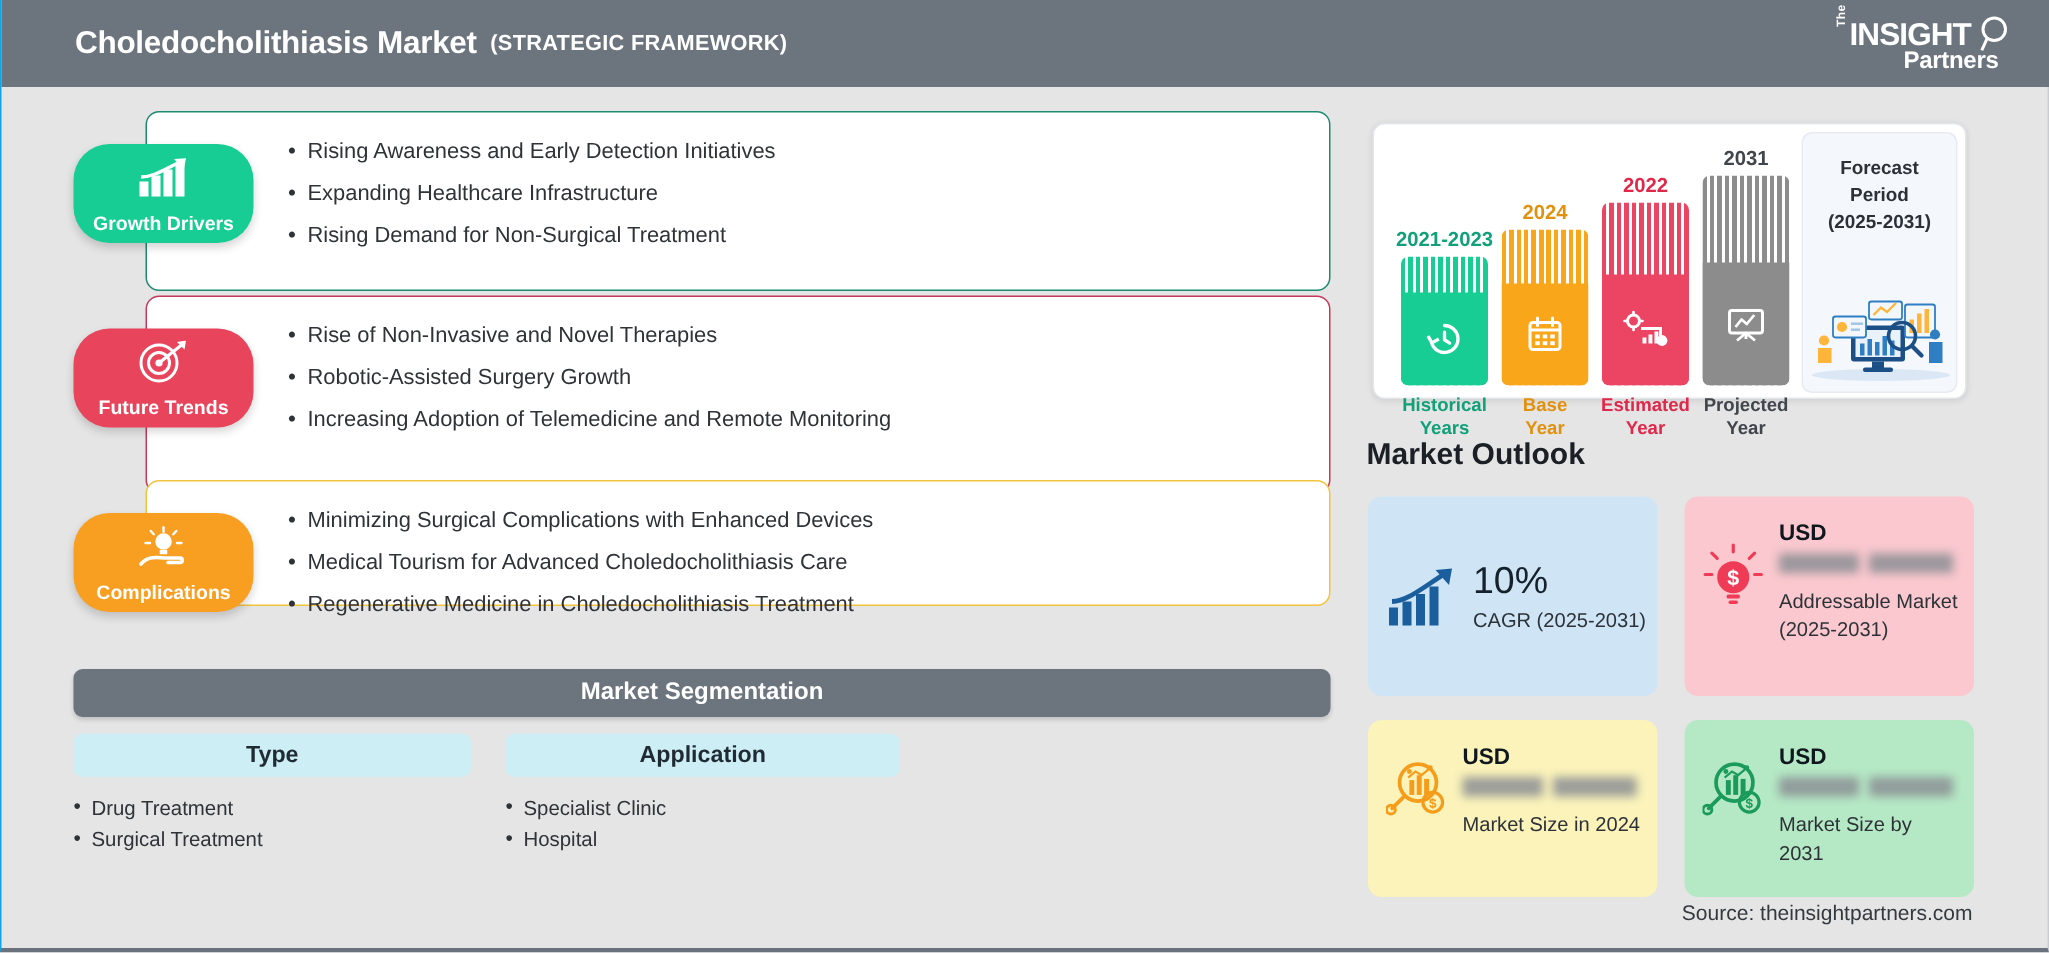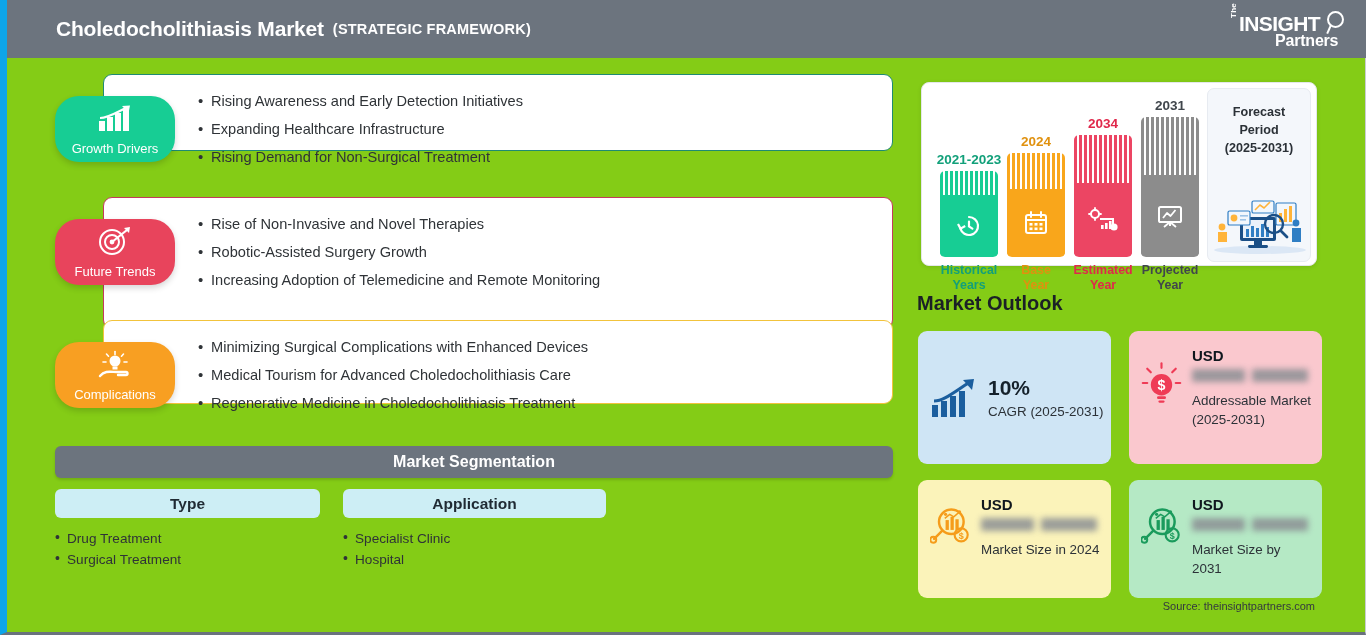--- a/index.html
+++ b/index.html
@@ -5,23 +5,23 @@
   * { box-sizing: border-box; margin: 0; padding: 0; }
   html, body {
     width: 1366px; height: 635px;
     font-family: "Liberation Sans", sans-serif;
     background: #ffffff;
     overflow: hidden;
   }
   .page {
     position: relative;
     width: 1366px; height: 635px;
-    background: #84cc16;
+    background: #e5e5e5;
     border-bottom: 3px solid #6a727d;
-    border-left: 7px solid #0ea5e9;
+    border-left: 1px solid #0ea5e9;
     border-right: 1px solid #c9cdd2;
   }
 
   
   .header {
     position: absolute; left: 0; top: 0;
     width: 1366px; height: 58px;
     background: #6c747e;
     display: flex; align-items: center;
   }
@@ -81,37 +81,37 @@
     font-size: 14.6px; color: #2f3337;
     line-height: 28.2px;
     position: relative;
     padding-left: 13px;
   }
   .panel li:before {
     content: "\2022";
     position: absolute; left: 0; top: -0.5px;
     color: #2f3337; font-size: 15px;
   }
-  #panel-growth   { top: 74px;  height: 77px; border: 1.3px solid #1f8a73; }
+  #panel-growth   { top: 74px;  height: 120px; border: 1.3px solid #1f8a73; }
   #panel-trends   { top: 197px; height: 132px; border: 1.3px solid #c43a5c; }
   #panel-opps     { top: 320px; height: 84px; border: 1.3px solid #f2c33c; }
 
   
   .badge {
     position: absolute; left: 48px;
     width: 120px; height: 66px;
     border-radius: 24px;
     display: flex; flex-direction: column;
     align-items: center; justify-content: flex-end;
     padding-bottom: 6px;
     box-shadow: 0 3px 6px rgba(0,0,0,0.16);
     z-index: 3;
   }
   .badge-label {
-    color: #ffffff; font-size: 13px; font-weight: normal;
+    color: #ffffff; font-size: 13px; font-weight: bold;
     white-space: nowrap;
   }
   .badge-ico { position: absolute; top: 8px; left: 50%; transform: translateX(-50%); }
   #badge-growth { top: 96px; background: #17cd94; }
   #badge-trends { top: 219px; background: #e8445c; }
   #badge-opps   { top: 342px; background: #f89f22; }
 
   
   .seg-bar {
     position: absolute; left: 48px; top: 446px;
@@ -182,36 +182,36 @@
     position: absolute; left: 910px; top: 292px;
     font-size: 20px; font-weight: bold; color: #1b2026;
   }
   .mo-card { position: absolute; border-radius: 9px; }
   #mo-cagr { left: 911px; top: 331px; width: 193px; height: 133px; background: #cfe5f5; }
   #mo-addr { left: 1122px; top: 331px; width: 193px; height: 133px; background: #fac8ce; }
   #mo-2024 { left: 911px; top: 480px; width: 193px; height: 118px; background: #fbf3ba; }
   #mo-2031 { left: 1122px; top: 480px; width: 193px; height: 118px; background: #b5e9c5; }
 
   .cagr-row { display: flex; align-items: center; height: 100%; padding-left: 12px; }
-  .cagr-val { font-size: 21px; font-weight: bold; color: #15212b; line-height: 1; }
+  .cagr-val { font-size: 25px; font-weight: normal; color: #15212b; line-height: 1; }
   .cagr-sub { font-size: 13.4px; color: #2c3238; margin-top: 6px; }
 
   .mo-inner { display: flex; padding: 16px 10px 0 12px; }
   .mo-body { margin-left: 10px; }
   .mo-usd { font-size: 15px; font-weight: bold; color: #10171e; }
   .mo-blur {
     margin-top: 5px; width: 116px; height: 13px;
     background: linear-gradient(90deg,#8b8f94 0 46%,transparent 46% 52%,#8b8f94 52% 100%);
     filter: blur(3.1px); opacity: 0.85;
   }
   .mo-cap { margin-top: 9px; font-size: 13.4px; color: #2c3238; line-height: 19px; width: 120px; }
 
   .source {
     position: absolute; right: 50px; top: 600px;
-    font-size: 11px; color: #33393f;
+    font-size: 14px; color: #33393f;
   }
   svg { display: block; }
 </style>
 </head>
 <body>
 
 <div class="page">
 
   <div class="header">
     <span class="hdr-title">Choledocholithiasis Market</span>
@@ -344,21 +344,21 @@
                 <rect x="12.5" y="18.5" width="3" height="2.6"></rect>
                   <rect x="17.5" y="18.5" width="3" height="2.6"></rect>
               </g>
             </svg>
           </div>
         </div>
         <span class="tl-cap" style="color:#e0910f;">Base<br>Year</span>
       </div>
 
       <div class="tl-item" style="left:138px;">
-        <span class="tl-year" style="bottom:126px;color:#e0284b;">2034</span>
+        <span class="tl-year" style="bottom:126px;color:#e0284b;">2022</span>
         <div class="tl-bar" style="bottom:0;height:122px;">
           <div class="stripe" style="background:repeating-linear-gradient(90deg,#ec4563 0 3px,#ffffff 3px 5px);"></div>
           <div class="solid" style="height:74px;background:#ec4563;">
             <svg width="30" height="26" viewBox="0 0 30 26">
               <circle cx="7" cy="7" r="4" fill="none" stroke="#fff" stroke-width="2"></circle>
               <g stroke="#fff" stroke-width="1.8" stroke-linecap="round">
                 <path d="M7 1 v2"></path>
                   <path d="M7 11 v2"></path>
                   <path d="M1 7 h2"></path>
                   <path d="M11 7 h2"></path>

